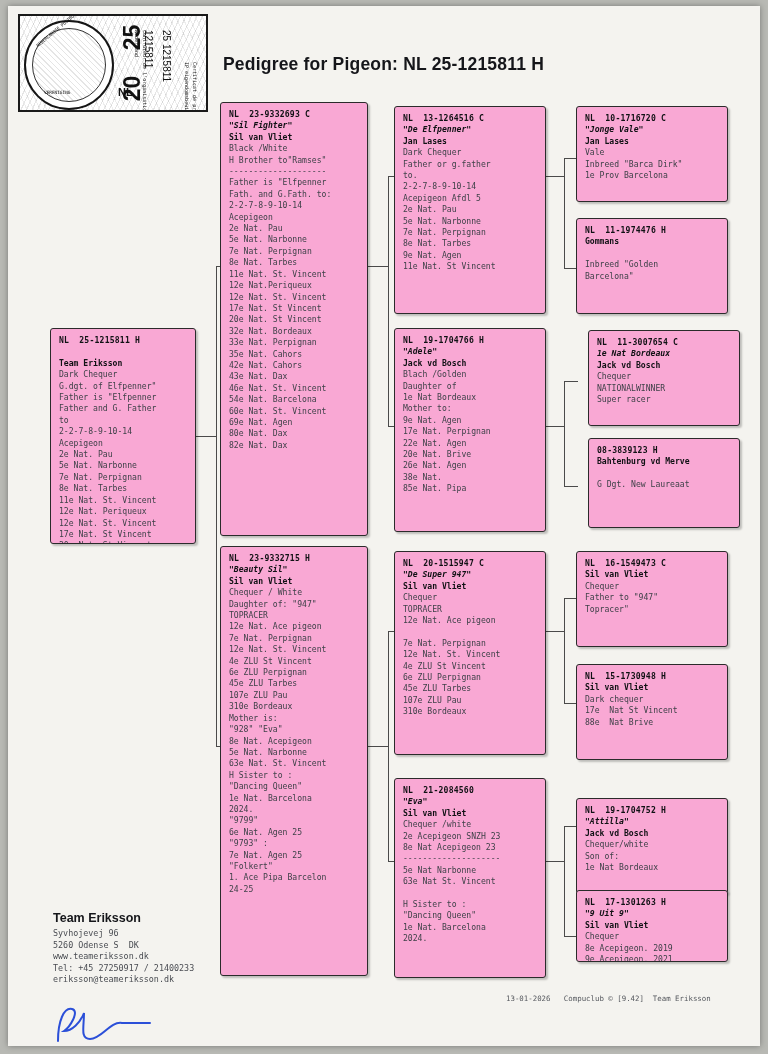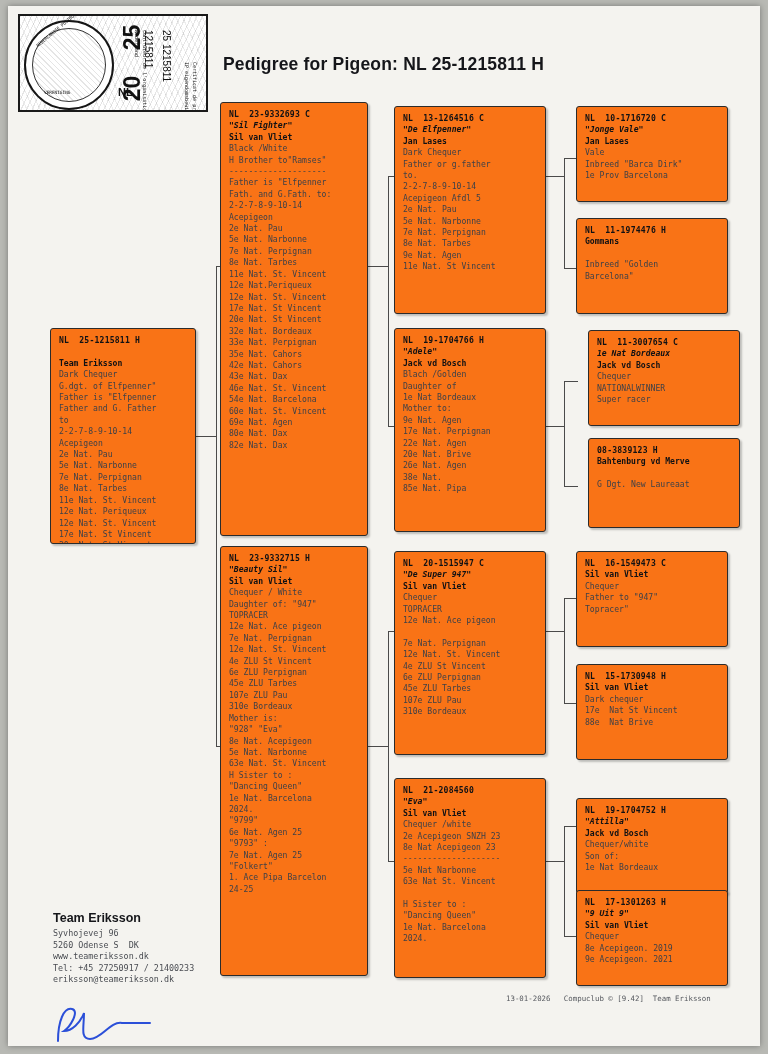--- a/index.html
+++ b/index.html
@@ -74,21 +74,21 @@
     transform:rotate(90deg);transform-origin:left top;
   }
   .ring-sm-a{left:120px;top:14px;}
   .ring-sm-b{left:128px;top:14px;}
   .ring-sm-c{left:170px;top:46px;}
   .ring-sm-d{left:178px;top:46px;}
 
   
   .card{
     position:absolute;
-    background:#f97316;
+    background:#f9a8d4;
     border:1px solid #2b2b2b;
     border-radius:3px;
     box-shadow:2px 2px 2px rgba(0,0,0,.22);
     overflow:hidden;
     padding:6px 7px 19px 8px;
     box-sizing:border-box;
   }
   .card .ln{font-size:8.1px;line-height:11.4px;white-space:pre;color:#3e4148;}
   .card .ln.b{font-weight:bold;color:#101114;}
   .card .ln.hd{font-weight:bold;color:#101114;letter-spacing:.2px;}
@@ -380,21 +380,21 @@
       <div class="ln">88e  Nat Brive</div>
     </div>
   <div class="card" id="g4-6" style="left:568px;top:792px;width:152px;height:96px;">
       <div class="ln hd">NL  19-1704752 H</div>
       <div class="ln it">"Attilla"</div>
       <div class="ln b">Jack vd Bosch</div>
       <div class="ln">Chequer/white</div>
       <div class="ln">Son of:</div>
       <div class="ln">1e Nat Bordeaux</div>
     </div>
-  <div class="card" id="g4-7" style="left:568px;top:884px;width:152px;height:96px;">
+  <div class="card" id="g4-7" style="left:568px;top:884px;width:152px;height:72px;">
       <div class="ln hd">NL  17-1301263 H</div>
       <div class="ln it">"9 Uit 9"</div>
       <div class="ln b">Sil van Vliet</div>
       <div class="ln">Chequer</div>
       <div class="ln">8e Acepigeon. 2019</div>
       <div class="ln">9e Acepigeon. 2021</div>
     </div>
 
   <div class="footer">
     <div class="nm">Team Eriksson</div>

